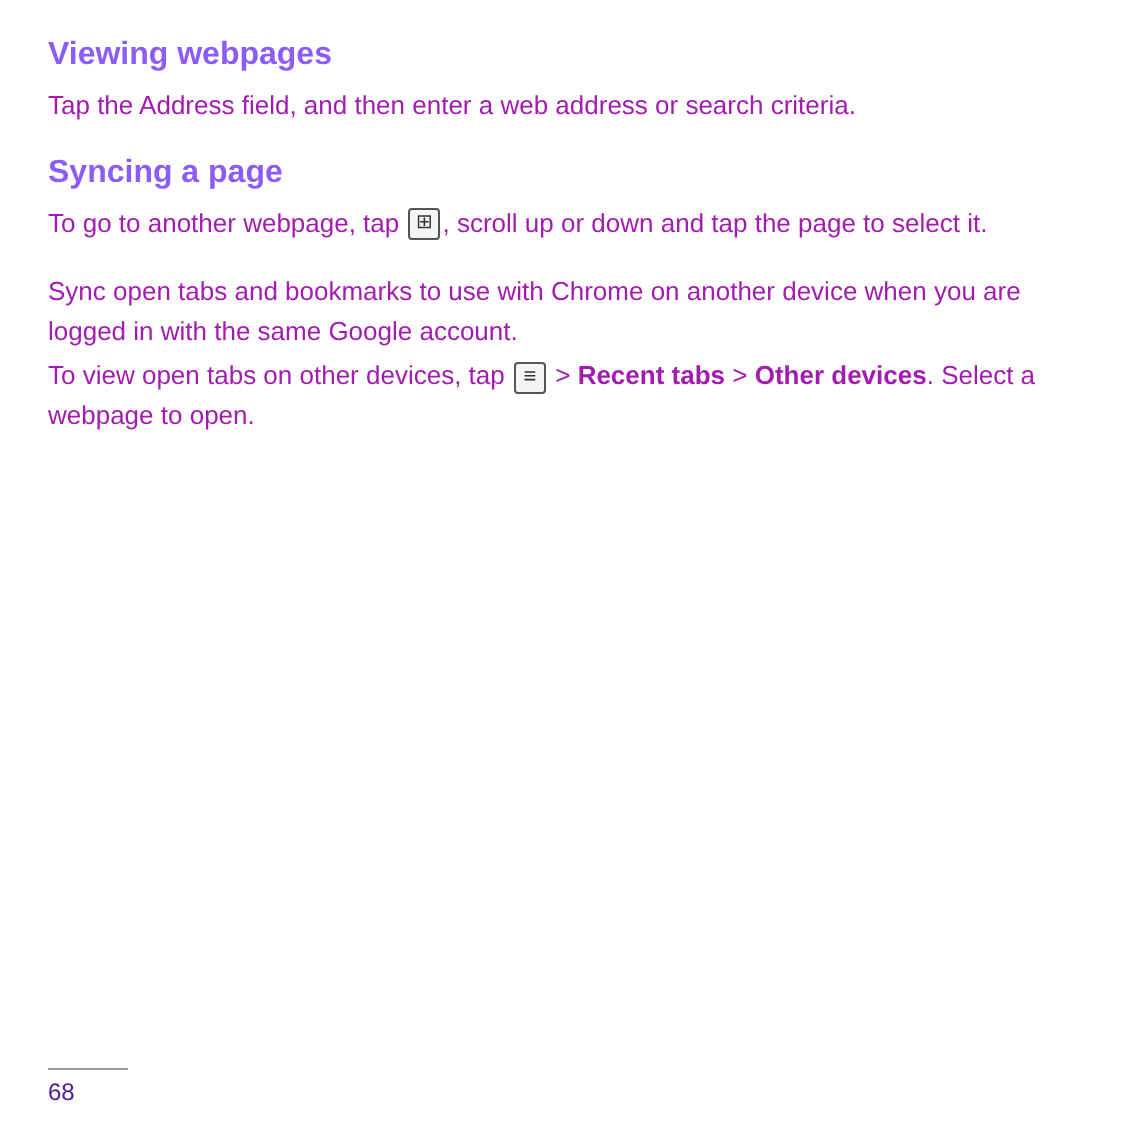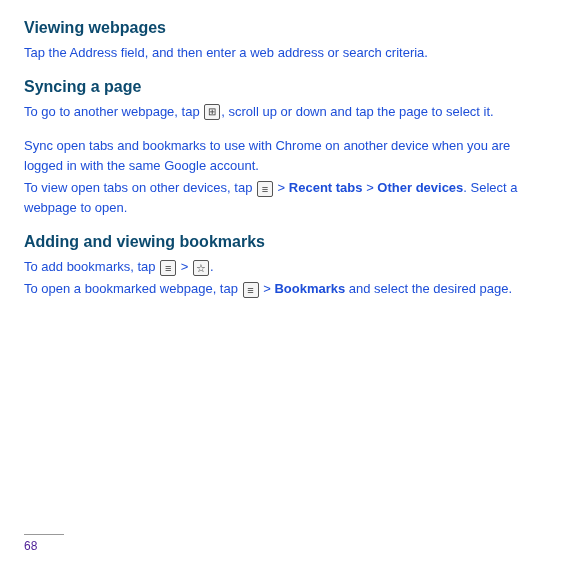--- a/index.html
+++ b/index.html
@@ -19,28 +19,28 @@
       overflow: hidden;
     }
 
     .page-content {
       padding: 18px 24px 18px 24px;
     }
 
     .section-title {
       font-size: 16px;
       font-weight: bold;
-      color: #0c4a6e;
+      color: #8b5cf6;
       margin-bottom: 4px;
       line-height: 1.3;
     }
 
     .section-body {
       font-size: 13px;
-      color: #1d4ed8;
+      color: #a21caf;
       line-height: 1.55;
       margin-bottom: 14px;
     }
 
     .section-body p {
       margin-bottom: 2px;
     }
 
     .bold {
       font-weight: bold;
@@ -127,24 +127,17 @@
     </div>
   </div>
 
   <div>
     <div class="section-body">
       <p>Sync open tabs and bookmarks to use with Chrome on another device when you are logged in with the same Google account.</p>
       <p>To view open tabs on other devices, tap <span class="inline-icon menu-icon"></span> &gt; <span class="bold">Recent tabs</span> &gt; <span class="bold">Other devices</span>. Select a webpage to open.</p>
     </div>
   </div>
 
-  <div>
-    <div class="section-title">Adding and viewing bookmarks</div>
-    <div class="section-body">
-      <p>To add bookmarks, tap <span class="inline-icon menu-icon"></span> &gt; <span class="inline-icon star-icon"></span>.</p>
-      <p>To open a bookmarked webpage, tap <span class="inline-icon menu-icon"></span> &gt; <span class="bold">Bookmarks</span> and select the desired page.</p>
-    </div>
-  </div>
 
 </div>
 
 <div class="divider"></div>
 <div class="page-number">68</div>
 
 </body></html>

